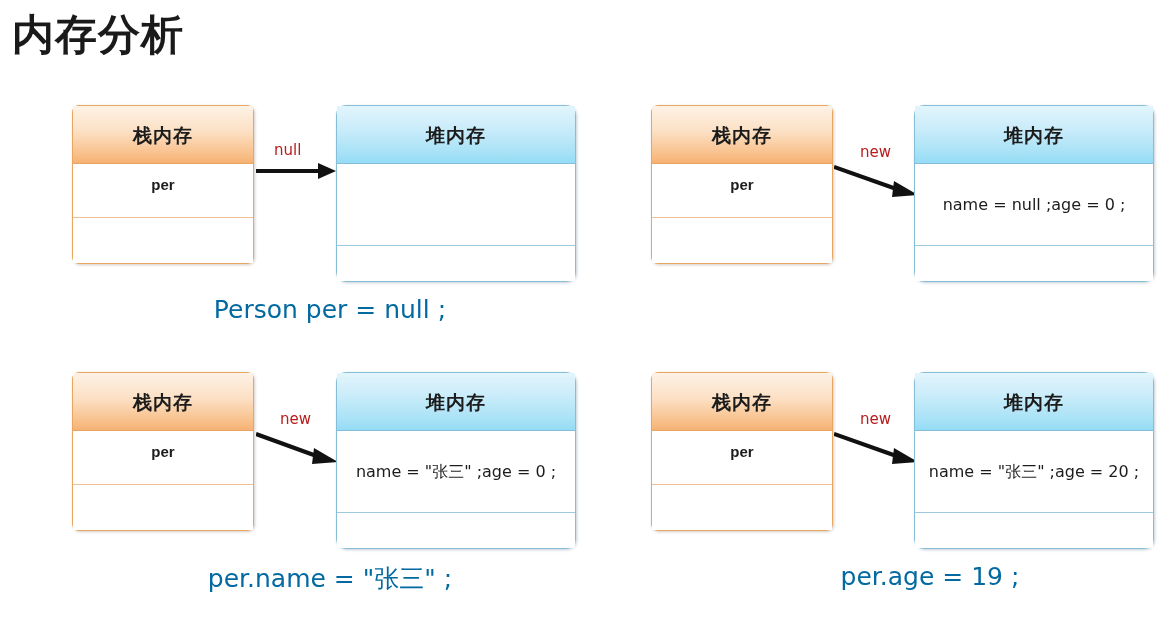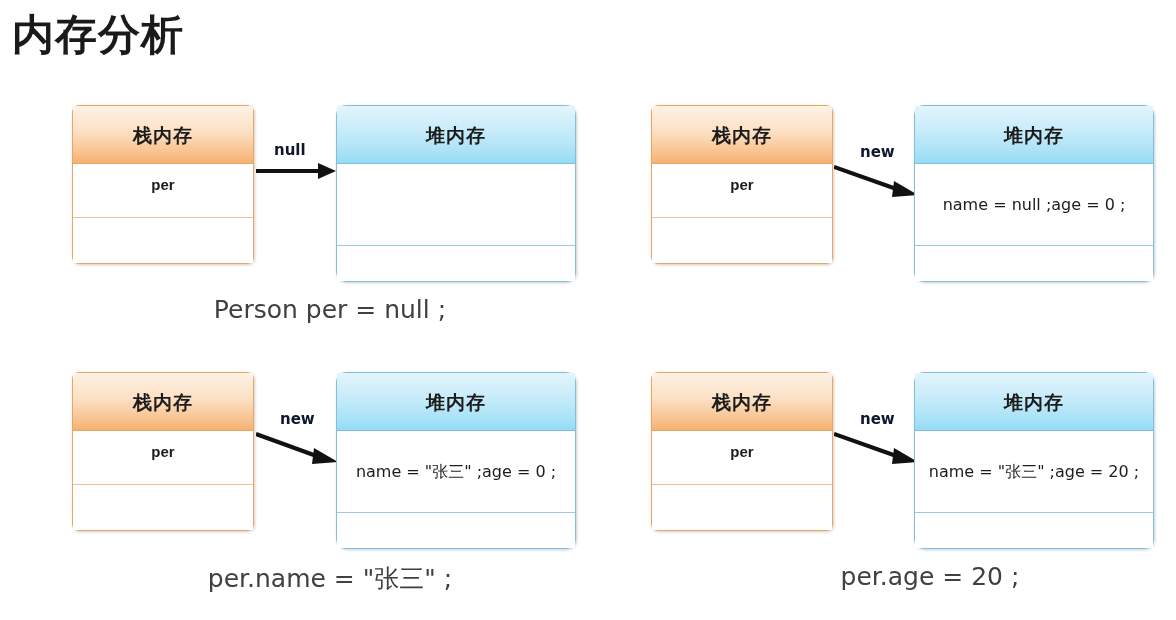--- a/index.html
+++ b/index.html
@@ -113,32 +113,32 @@
   }
 
   
   .arrow-wrap {
     position: absolute;
     pointer-events: none;
   }
   .arrow-label {
     position: absolute;
     font-size: 15px;
-    font-weight: bold;
-    color: #0f172a;
+    font-weight: normal;
+    color: #b91c1c;
     white-space: nowrap;
     font-family: "DejaVu Sans", "Liberation Sans", sans-serif;
   }
 
   
   .caption {
     position: absolute;
     text-align: center;
     font-size: 25px;
-    color: #404040;
+    color: #0369a1;
     white-space: nowrap;
     font-family: "DejaVu Sans", "Liberation Sans", sans-serif;
     font-weight: 400;
   }
 </style>
 </head>
 <body>
 
 <div class="slide-title">内存分析</div>
 
@@ -240,14 +240,14 @@
 
   <div class="mem-box heap-box" style="left:274px; top:10px; width:240px;">
     <div class="mem-header">堆内存</div>
     <div class="mem-row heap-row-body">
       <div class="heap-line">name = "张三" ;</div>
       <div class="heap-line">age = 20 ;</div>
     </div>
     <div class="mem-row heap-row-empty"></div>
   </div>
 
-  <div class="caption" style="left:140px; top:200px; width:300px;">per.age = 20 ;</div>
+  <div class="caption" style="left:140px; top:200px; width:300px;">per.age = 19 ;</div>
 </div>
 
 </body></html>

